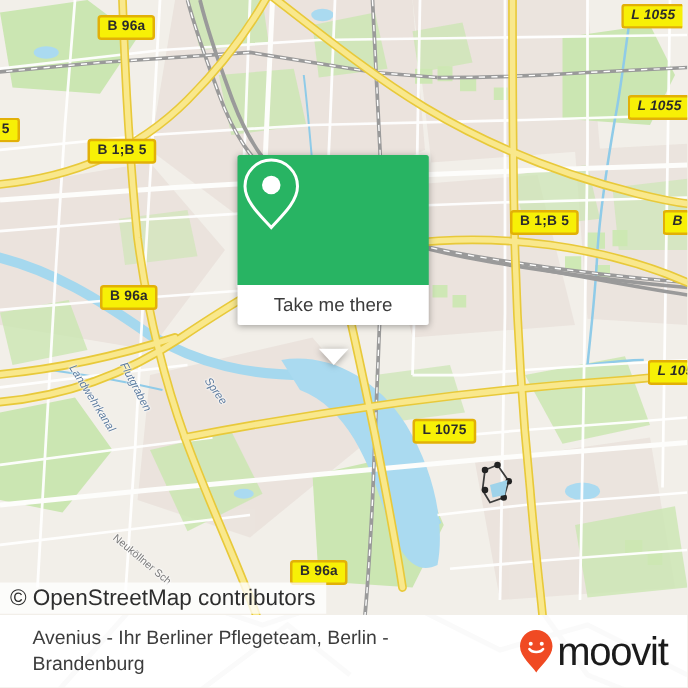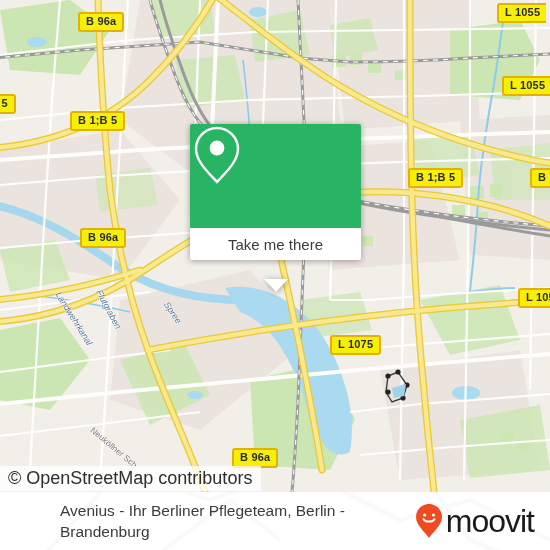--- a/index.html
+++ b/index.html
@@ -11,55 +11,55 @@
   #map{position:absolute;left:0;top:0;width:550px;height:492px;overflow:hidden;
        background:#f2efe9;text-align:right;}
   #map svg{position:absolute;left:0;top:0;}
 
   
   .shield{position:absolute;background:#f7f006;border:2px solid #e2b007;
           border-radius:3px;color:#2b2b2b;font-size:11px;font-weight:bold;
           padding:1px 6px 2px 6px;white-space:nowrap;line-height:13px;
           letter-spacing:.2px;font-family:"Liberation Sans",sans-serif;}
   .shield.cut-l{border-top-left-radius:0;border-bottom-left-radius:0;border-left:none;}
-  .shield.cut-r{border-top-right-radius:0;border-bottom-right-radius:0;border-right:none;}
+  .shield.cut-r{border-top-right-radius:0;border-bottom-right-radius:0;border-right:none;font-style:italic;}
 
   
   .wlabel{position:absolute;color:#5b7a9e;font-size:9px;font-style:italic;
           white-space:nowrap;font-family:"Liberation Sans",sans-serif;
           text-shadow:0 0 2px #fff,0 0 2px #fff,0 0 2px #fff;}
   .slabel{position:absolute;color:#7a7a7a;font-size:8.5px;white-space:nowrap;
           font-family:"Liberation Sans",sans-serif;
           text-shadow:0 0 2px #fff,0 0 2px #fff,0 0 2px #fff;}
 
   
   #attribution{position:absolute;left:0;top:466px;height:25px;
      background:rgba(255,255,255,.78);display:flex;align-items:center;
      padding:0 9px 0 8px;color:#2e2e2e;font-size:18px;
      font-family:"Liberation Sans",sans-serif;}
 
   
-  #popup{position:absolute;left:190px;top:124px;width:171px;
+  #popup{position:absolute;left:190px;top:124px;width:153px;
          filter:drop-shadow(0 1px 3px rgba(0,0,0,.35));}
   #popup-top{height:104px;background:#28b463;border-radius:2px 2px 0 0;
              display:flex;align-items:center;justify-content:center;}
   #popup-bottom{height:32px;background:#ffffff;border-radius:0 0 2px 2px;
              display:flex;align-items:center;justify-content:center;}
   #popup-label{color:#3b3b3b;font-size:15px;font-family:"Liberation Sans",sans-serif;}
   #popup-tail{position:absolute;left:50%;top:155px;margin-left:-12px;width:0;height:0;
       border-left:12px solid transparent;border-right:12px solid transparent;
       border-top:13px solid #ffffff;}
 
   
   #footer{position:absolute;left:0;top:492px;width:550px;height:58px;
           background:#ffffff;display:flex;align-items:center;overflow:hidden;}
   #footer-watermark{position:absolute;left:0;top:-492px;width:550px;height:550px;
           opacity:.07;pointer-events:none;}
   #footer-title{position:relative;flex:1;padding:0 10px 0 26px;color:#3c3c3c;
-          font-size:15.5px;line-height:21px;font-family:"Liberation Sans",sans-serif;margin-left:34px;}
+          font-size:15.5px;line-height:21px;font-family:"Liberation Sans",sans-serif;}
   #brand{position:relative;display:flex;align-items:center;padding-right:16px;gap:2px;}
   #brand-pin{width:30px;height:36px;flex:none;}
   #brand-name{color:#1b1b1b;font-size:32px;letter-spacing:-1px;
           font-family:"Liberation Sans",sans-serif;}
 </style>
 </head>
 <body>
 
 <div id="app">
 

